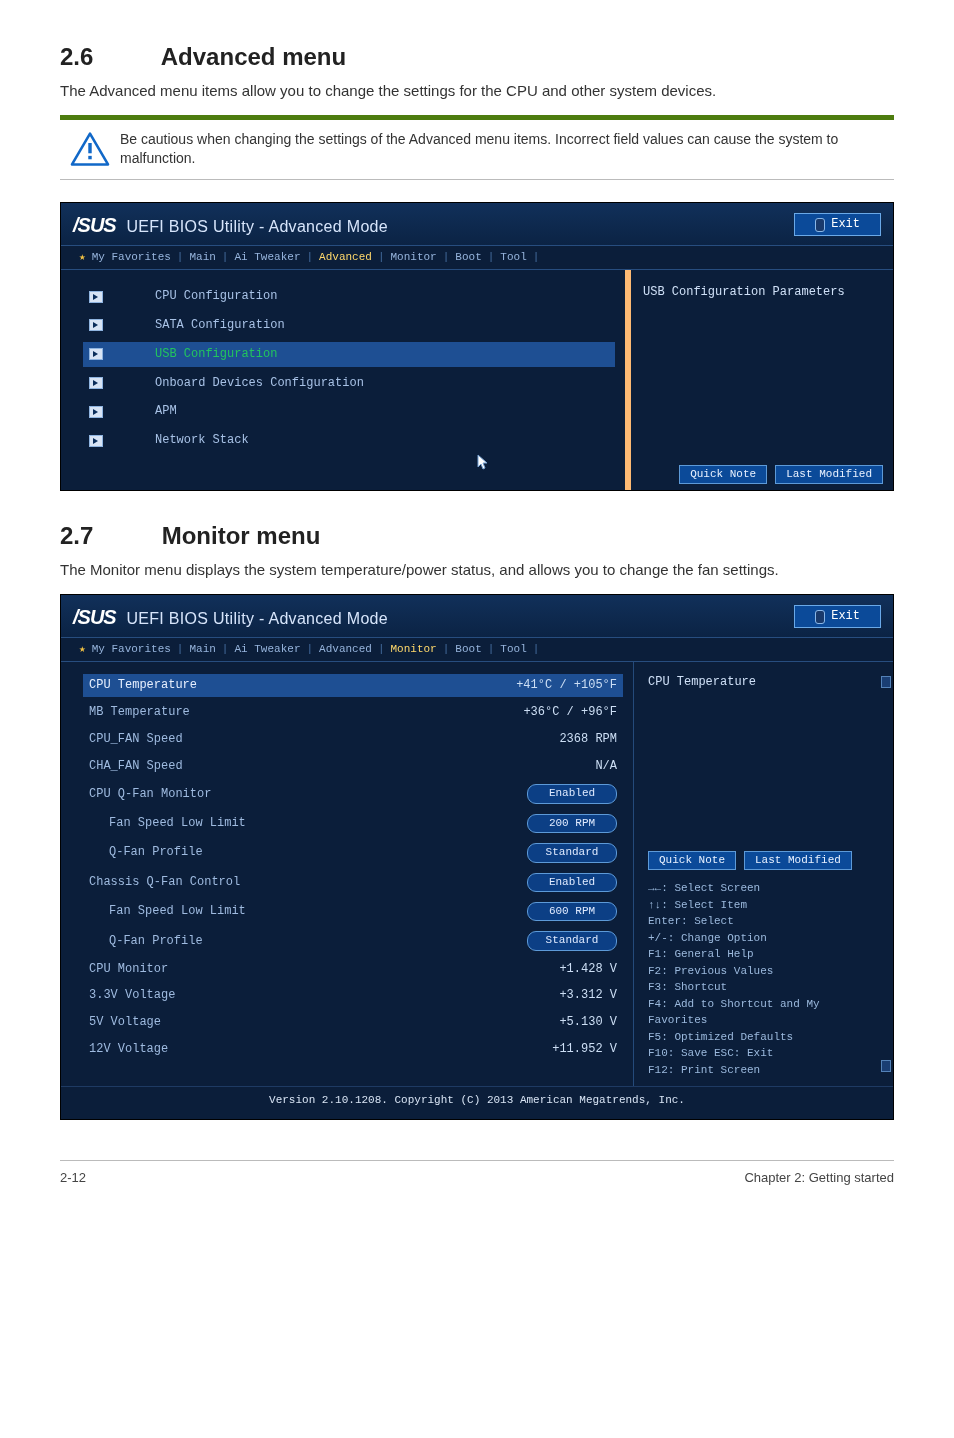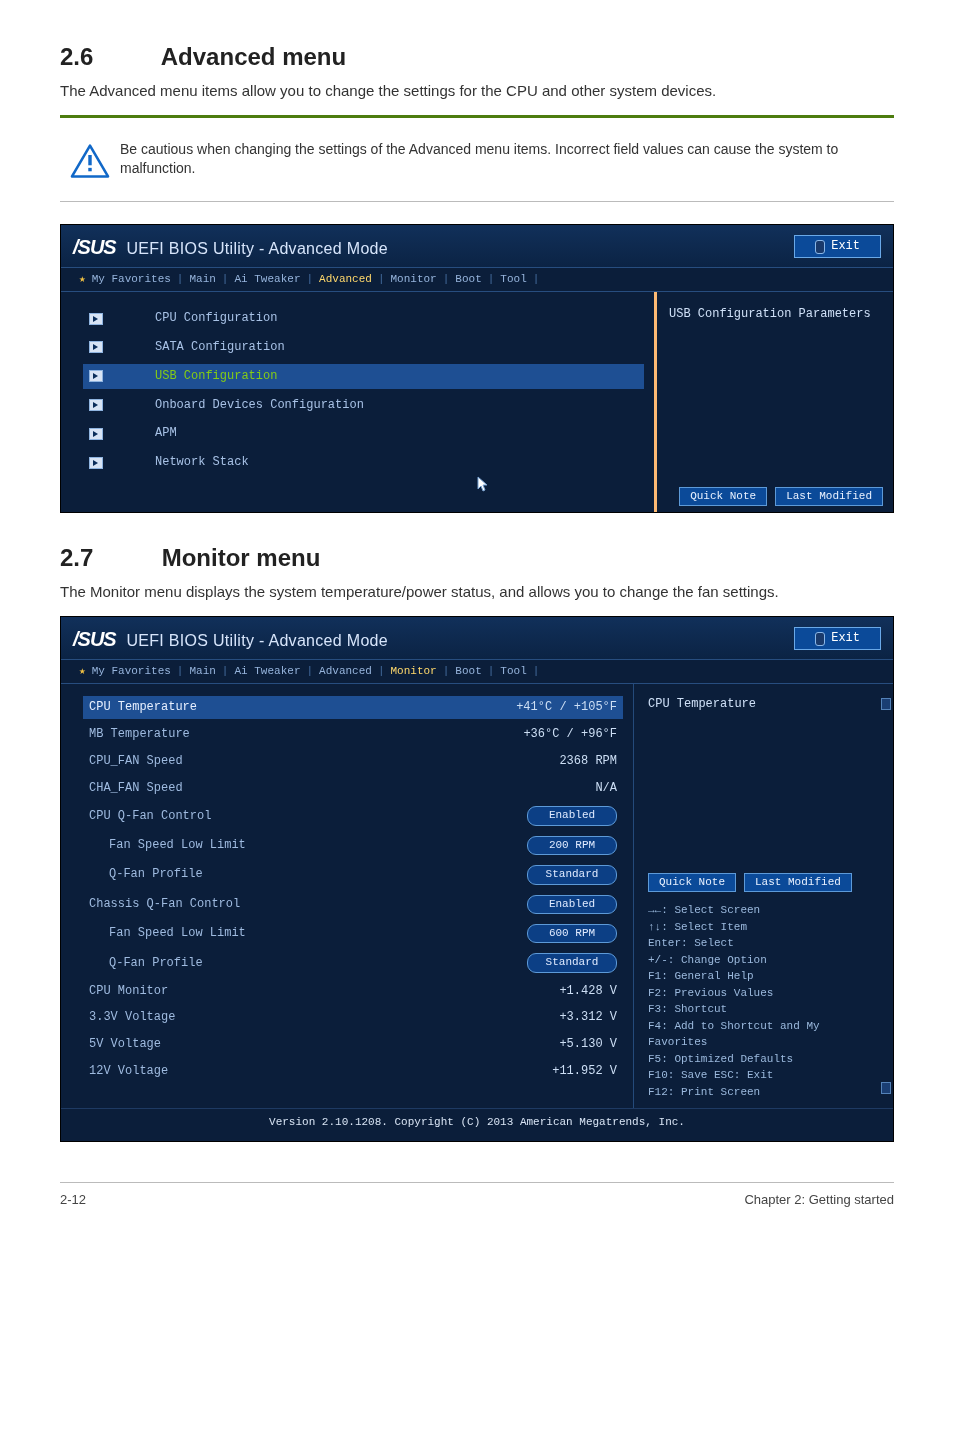--- a/index.html
+++ b/index.html
@@ -9,42 +9,42 @@
     color: #333;
     width: 954px;
     margin: 0 auto;
     padding: 40px 60px 30px 60px;
     font-size: 14px;
     line-height: 1.4;
   }
   h2 { font-size: 24px; font-weight: bold; color: #222; margin-bottom: 6px; }
   h2 .secnum { display: inline-block; width: 95px; }
   .body-text { color: #333; font-size: 15px; margin-bottom: 14px; }
-  .note-row { display: flex; align-items: flex-end; border-top: 3px solid #4d7c0f; border-bottom: 1px solid #bbb; padding: 22px 0; margin: 14px 0 22px 0; }
+  .note-row { display: flex; align-items: center; border-top: 5px solid #4d7c0f; border-bottom: 1px solid #bbb; padding: 10px 0; margin: 14px 0 22px 0; }
   .note-icon { width: 60px; display:flex; justify-content:center; align-items:center; }
   .note-icon svg { width: 42px; height: 36px; }
   .note-text { flex: 1; font-size: 14px; }
   .bios-shot { border: 1px solid #000; background: #0b1e3a; color: #c7d6ef; font-family: "Courier New", monospace; font-size: 12px; margin-bottom: 28px; position: relative; }
   .bios-titlebar { background: linear-gradient(#11305a, #0b2344); padding: 8px 12px 6px 12px; display:flex; align-items:center; justify-content:space-between;gap:46px; }
   .bios-title { color: #d7e5fb; font-family: Arial, sans-serif; font-size: 16px; font-weight: 400; letter-spacing: .3px; }
   .bios-title .brand { font-weight: bold; font-style: italic; letter-spacing: -1px; font-size: 20px; color:#fff; margin-right:6px; }
   .exit-btn { background: #0b4a99; border: 1px solid #6aa9e8; color:#fff; padding: 2px 20px; font-size: 12px; display:flex; align-items:center; gap:6px; }
   .exit-btn .mouse { width:10px;height:14px;background:#1a3a6b;border:1px solid #89b7e8;border-radius:3px;display:inline-block; }
   .tabs { border-top:1px solid #274d7f; border-bottom:1px solid #274d7f; padding: 4px 18px; color:#96b4dc; font-size:11px; display:flex; gap:6px; align-items:center; }
   .tabs .star { color:#f2c244; }
   .tabs .sep { color:#456da0; }
   .tabs .tab-item { white-space:nowrap; }
   .tabs .active { color:#ffd86b; }
   .bios-body { display:flex; min-height: 220px; }
   .bios-left { flex:1; padding: 14px 10px 14px 22px; }
-  .bios-right { width: 239px; border-left:3px solid #fdba74; padding: 14px 12px 8px 12px; position:relative; }
+  .bios-right { width: 268px; border-left:6px solid #fdba74; padding: 14px 12px 8px 12px; position:relative; }
   .menu-row { display:flex; align-items:center; padding: 4px 6px; margin-bottom:4px; color:#a8c2e6;gap:46px; }
   .menu-row .chev { display:inline-block; width:14px;height:12px;background:#d8e4f5;border:1px solid #8fb4e0; margin-right:6px; position:relative; }
   .menu-row .chev::after{content:"";position:absolute;left:3px;top:2px;border-top:3px solid transparent;border-bottom:3px solid transparent;border-left:5px solid #0b2d5a;}
-  .menu-row.selected { background:#1e4f93; color:#84cc16;align-items:center; }
+  .menu-row.selected { background:#1e4f93; color:#22c55e;align-items:center; }
   .right-title { color:#cfe0f7; font-size:12px; margin-bottom:8px; }
   .side-btns { position:absolute; bottom:6px; right:10px; display:flex; gap:8px; }
   .side-btn { background:#0b4a99;border:1px solid #5d9ad8;color:#e8f1ff;padding:1px 10px;font-size:11px; }
   .cursor { position:absolute; left:50%; bottom:14px; color:#fff; font-size:14px; }
   .cursor::before{content:"";}
   .cursor svg{width:12px;height:16px;}
 
   .monitor-body { display:flex; min-height: 420px; }
   .mon-left { flex:1; padding: 12px 10px 10px 22px; }
   .mon-right { width: 260px; border-left:1px solid #244a7a; padding: 12px 12px 8px 14px; position:relative; font-size:11px; color:#bcd2ee; }
@@ -196,21 +196,21 @@
         </div>
         <div class="mon-row">
           <span>CPU_FAN Speed</span>
           <span class="val-text">2368 RPM</span>
         </div>
         <div class="mon-row">
           <span>CHA_FAN Speed</span>
           <span class="val-text">N/A</span>
         </div>
         <div class="mon-row">
-          <span>CPU Q-Fan Control</span>
+          <span>CPU Q-Fan Monitor</span>
           <span class="pill">Enabled</span>
         </div>
         <div class="mon-row indent">
           <span>Fan Speed Low Limit</span>
           <span class="pill">200 RPM</span>
         </div>
         <div class="mon-row indent">
           <span>Q-Fan Profile</span>
           <span class="pill">Standard</span>
         </div>

